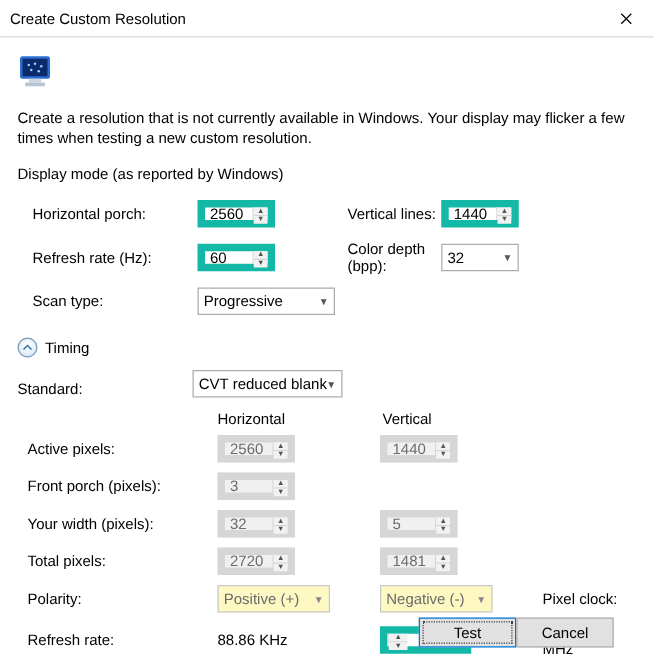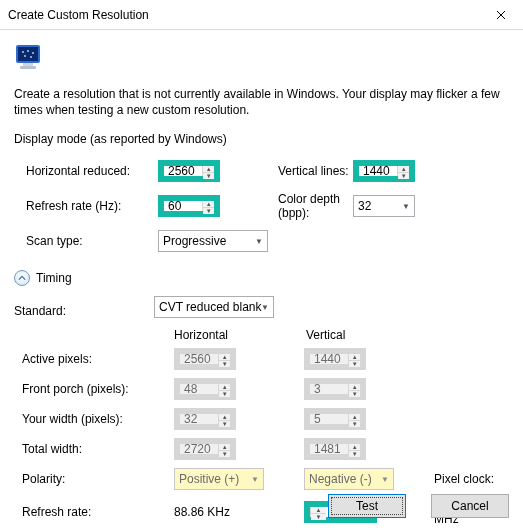--- a/index.html
+++ b/index.html
@@ -55,21 +55,21 @@
 
 .t-row { display: grid; grid-template-columns: 160px 130px 130px auto; align-items: center; margin-bottom: 8px; font-size: 12px; }
 .t-row .lbl { padding-left: 8px; }
 .t-row .extra { font-size: 12px; }
 
 .hz-row .hzwrap { display: inline-flex; align-items: center; gap: 6px; }
 
 .range-row { display: grid; grid-template-columns: 160px 130px 130px auto; font-size: 12px; margin-top:2px; }
 .range-row .r3 { padding-left: 0; }
 
-.btnbar { position: absolute; bottom: 10px; right: 14px; display: flex; gap: 25px; }
+.btnbar { position: absolute; bottom: 10px; right: 32px; display: flex; gap: 0; }
 .btn { width: 78px; height: 24px; border: 1px solid #adadad; background: #e1e1e1; font-size: 12px; display: inline-flex; align-items: center; justify-content: center; }
 .btn.primary { border: 1px solid #0078d7; outline:1px dotted #444; outline-offset:-4px; }
 
 </style>
 </head>
 <body>
 
 <div class="titlebar">
   <span class="titlebar-title">Create Custom Resolution</span>
   <div class="titlebar-close">
@@ -94,21 +94,21 @@
         <rect x="9" y="21" width="10" height="3" fill="#d0d7e2"></rect>
         <rect x="6" y="24" width="16" height="3" rx="1" fill="#b9c3d1"></rect>
       </svg>
     </div>
     <div class="intro-text">Create a resolution that is not currently available in Windows. Your display may flicker a few times when testing a new custom resolution.</div>
   </div>
 
   <div class="group-label">Display mode (as reported by Windows)</div>
   <div class="group-box">
     <div class="grid2">
-      <div class="lbl indent">Horizontal reduced:</div>
+      <div class="lbl indent">Horizontal porch:</div>
       <div>
         <span class="spinner">
           <input value="2560" style="">
           <span class="spin-btns">
               <div>▲</div>
               <div>▼</div>
             </span>
         </span>
       </div>
       <div class="lbl2">Vertical lines:</div>
@@ -191,27 +191,20 @@
             <div>▲</div>
             <div>▼</div>
           </span>
         </span></div>
     <div></div>
   </div>
 
   <div class="t-row">
     <div class="lbl">Front porch (pixels):</div>
     <div><span class="spinner disabled">
-          <input disabled="" value="48" style="">
-          <span class="spin-btns">
-            <div>▲</div>
-            <div>▼</div>
-          </span>
-        </span></div>
-    <div><span class="spinner disabled">
           <input disabled="" value="3" style="">
           <span class="spin-btns">
             <div>▲</div>
             <div>▼</div>
           </span>
         </span></div>
     <div></div>
   </div>
 
   <div class="t-row">
@@ -227,21 +220,21 @@
           <input disabled="" value="5" style="">
           <span class="spin-btns">
             <div>▲</div>
             <div>▼</div>
           </span>
         </span></div>
     <div></div>
   </div>
 
   <div class="t-row">
-    <div class="lbl">Total width:</div>
+    <div class="lbl">Total pixels:</div>
     <div><span class="spinner disabled">
           <input disabled="" value="2720" style="">
           <span class="spin-btns">
             <div>▲</div>
             <div>▼</div>
           </span>
         </span></div>
     <div><span class="spinner disabled">
           <input disabled="" value="1481" style="">
           <span class="spin-btns">

